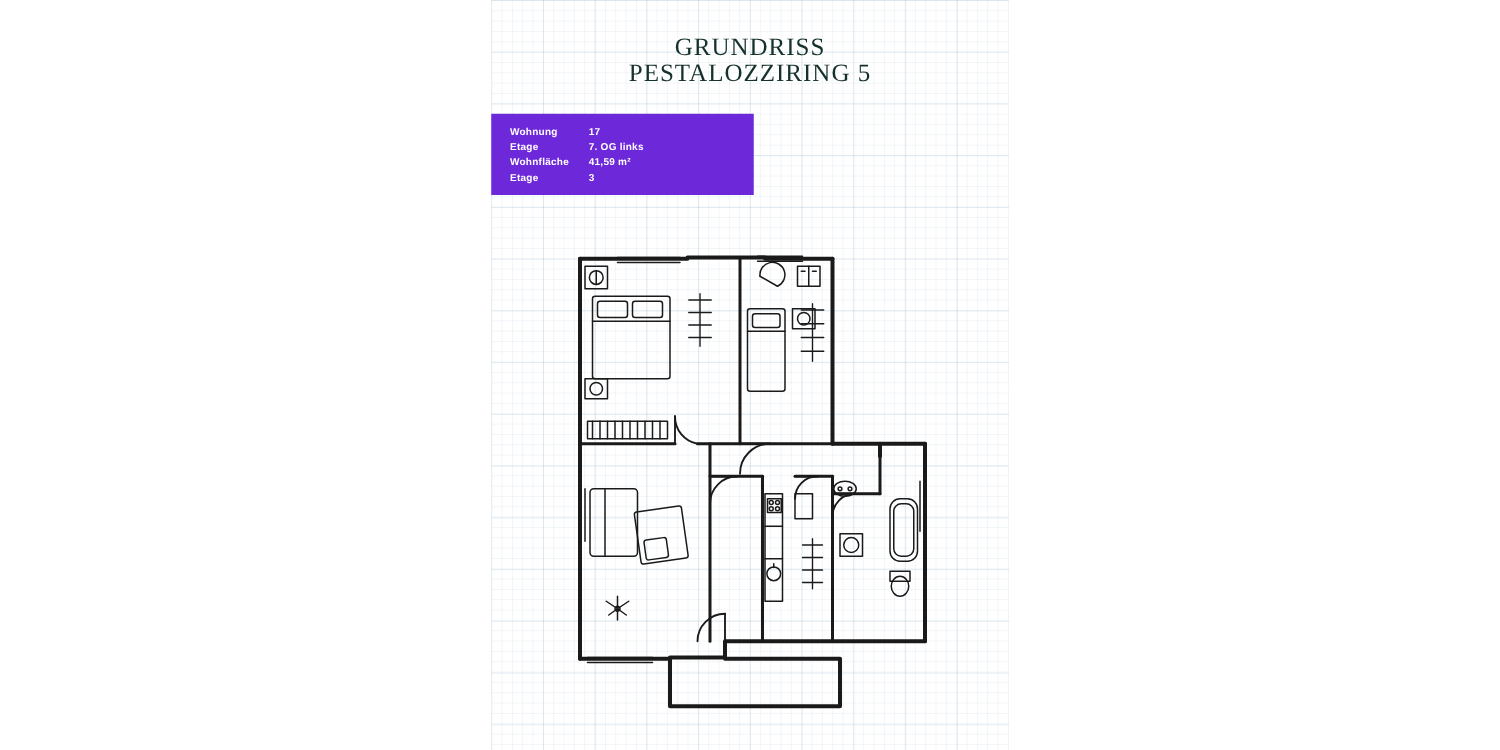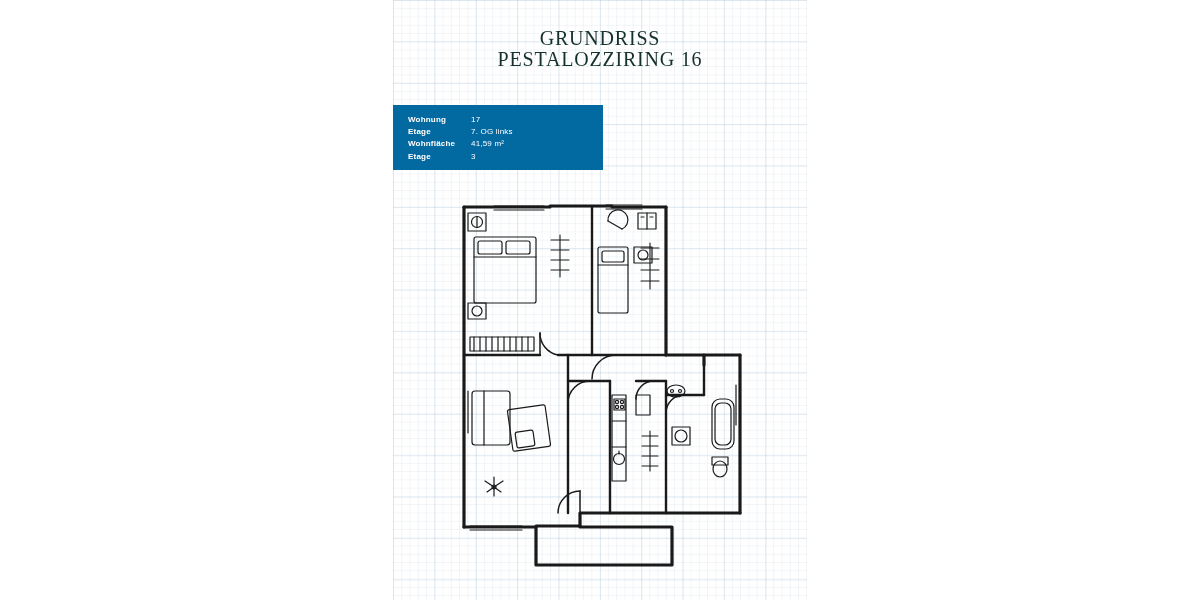--- a/index.html
+++ b/index.html
@@ -47,41 +47,41 @@
   .title-line {
     font-size: 20px;
     letter-spacing: 0.8px;
     line-height: 21px;
     font-weight: 400;
     color: #16312b;
   }
   .info-box {
     position: absolute;
     left: 393px;
-    top: 105px;
+    top: 91px;
     width: 210px;
     height: 65px;
-    background: #0369a1;
+    background: #6d28d9;
     color: #ffffff;
     padding: 9px 0 0 0;
     box-sizing: border-box;
   }
   .info-row {
     display: flex;
     font-size: 8px;
     line-height: 12.2px;
     padding-left: 15px;
   }
   .info-label {
     width: 63px;
     font-weight: bold;
     letter-spacing: 0.2px;
   }
   .info-value {
-    font-weight: normal;
+    font-weight: bold;
     letter-spacing: 0.2px;
     text-align: center;
   }
   .plan-wrap {
     position: absolute;
     left: 440px;
     top: 195px;
     width: 340px;
     height: 380px;
   }
@@ -91,21 +91,21 @@
 </style>
 </head>
 <body>
 
 <div class="page">
 
   <div class="sheet"></div>
 
   <div class="title-block">
     <div class="title-line">GRUNDRISS</div>
-    <div class="title-line">PESTALOZZIRING 16</div>
+    <div class="title-line">PESTALOZZIRING 5</div>
   </div>
 
   <div class="info-box">
     <div class="info-row">
       <span class="info-label">Wohnung</span>
       <span class="info-value">17</span>
     </div>
     <div class="info-row">
       <span class="info-label">Etage</span>
       <span class="info-value">7. OG links</span>

